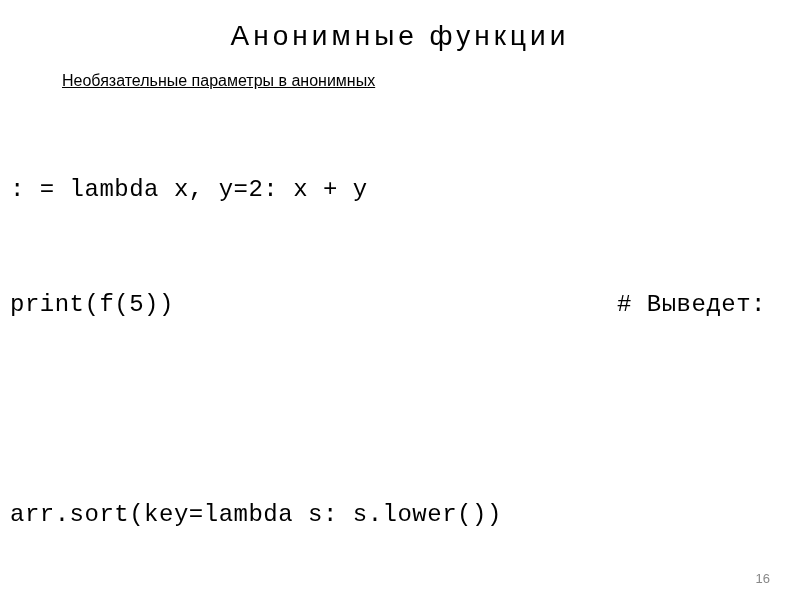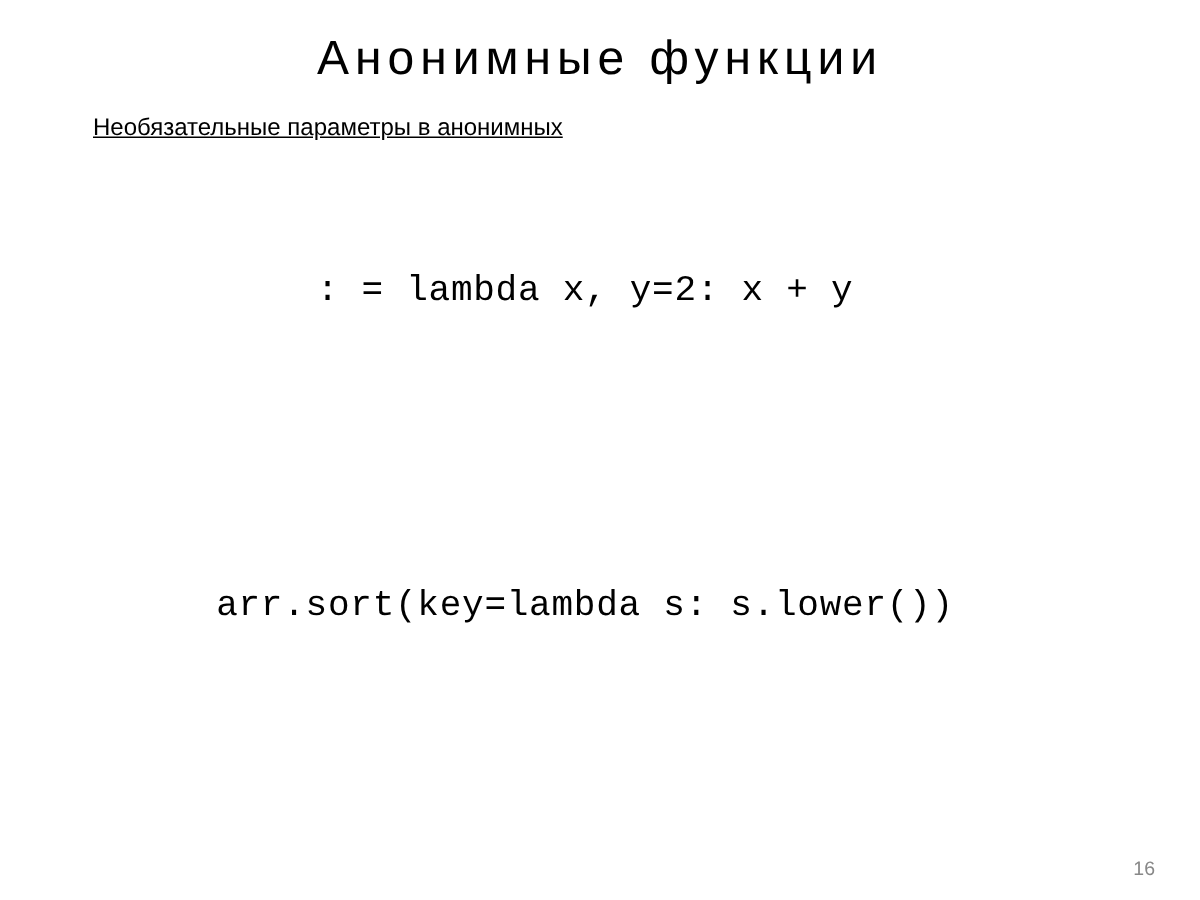--- a/index.html
+++ b/index.html
@@ -13,21 +13,21 @@
     overflow: hidden;
   }
   .slide {
     width: 100%;
     height: 100%;
     padding: 20px 30px 0 30px;
     display: flex;
     flex-direction: column;
   }
   .title {
-    font-size: 32px;
+    font-size: 28px;
     font-weight: 400;
     text-align: center;
     letter-spacing: 4px;
     margin-bottom: 20px;
     font-family: Arial, sans-serif;
   }
   .label {
     font-size: 16px;
     text-decoration: underline;
     font-family: Liberation Sans, sans-serif;
@@ -38,21 +38,20 @@
     font-family: "Courier New", Courier, monospace;
     font-size: 24px;
     line-height: 1.6;
     white-space: pre;
     margin-left: -20px;
     margin-bottom: 18px;
     letter-spacing: 0.5px;
   }
   .code-line {
     display: block;
-    text-align: center;
   }
   .two-col {
     display: flex;
     justify-content: space-between;
   }
   .two-col .left { flex: 0 0 auto; }
   .two-col .right { flex: 0 0 auto; padding-right: 4px; }
   .page-num {
     position: absolute;
     right: 30px;
@@ -67,20 +66,24 @@
 <body>
 
 <div class="slide">
 
   <h1 class="title">Анонимные функции</h1>
 
   <div class="label">Необязательные параметры в анонимных</div>
 
   <div class="code-block">
     <span class="code-line">: = lambda x, y=2: x + y</span>
+    <span class="code-line two-col">
+      <span class="left">print(f(5))</span>
+      <span class="right"># Выведет:</span>
+    </span>
   </div>
 
   <div class="spacer"></div>
 
 
   <div class="code-block">
     <span class="code-line">arr.sort(key=lambda s: s.lower())</span>
     
     
     

